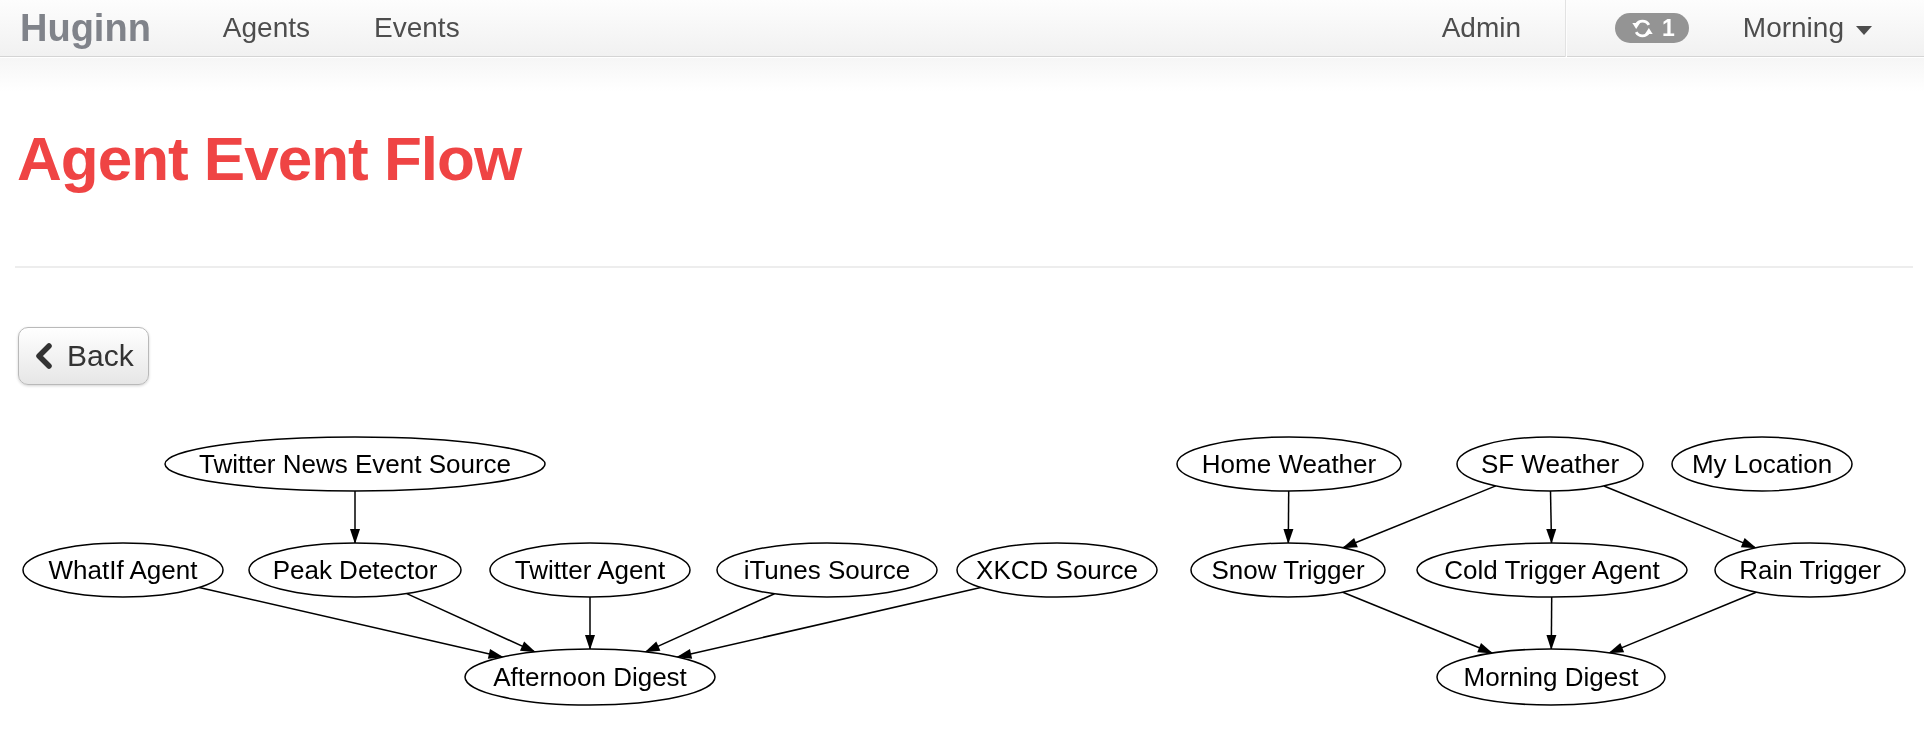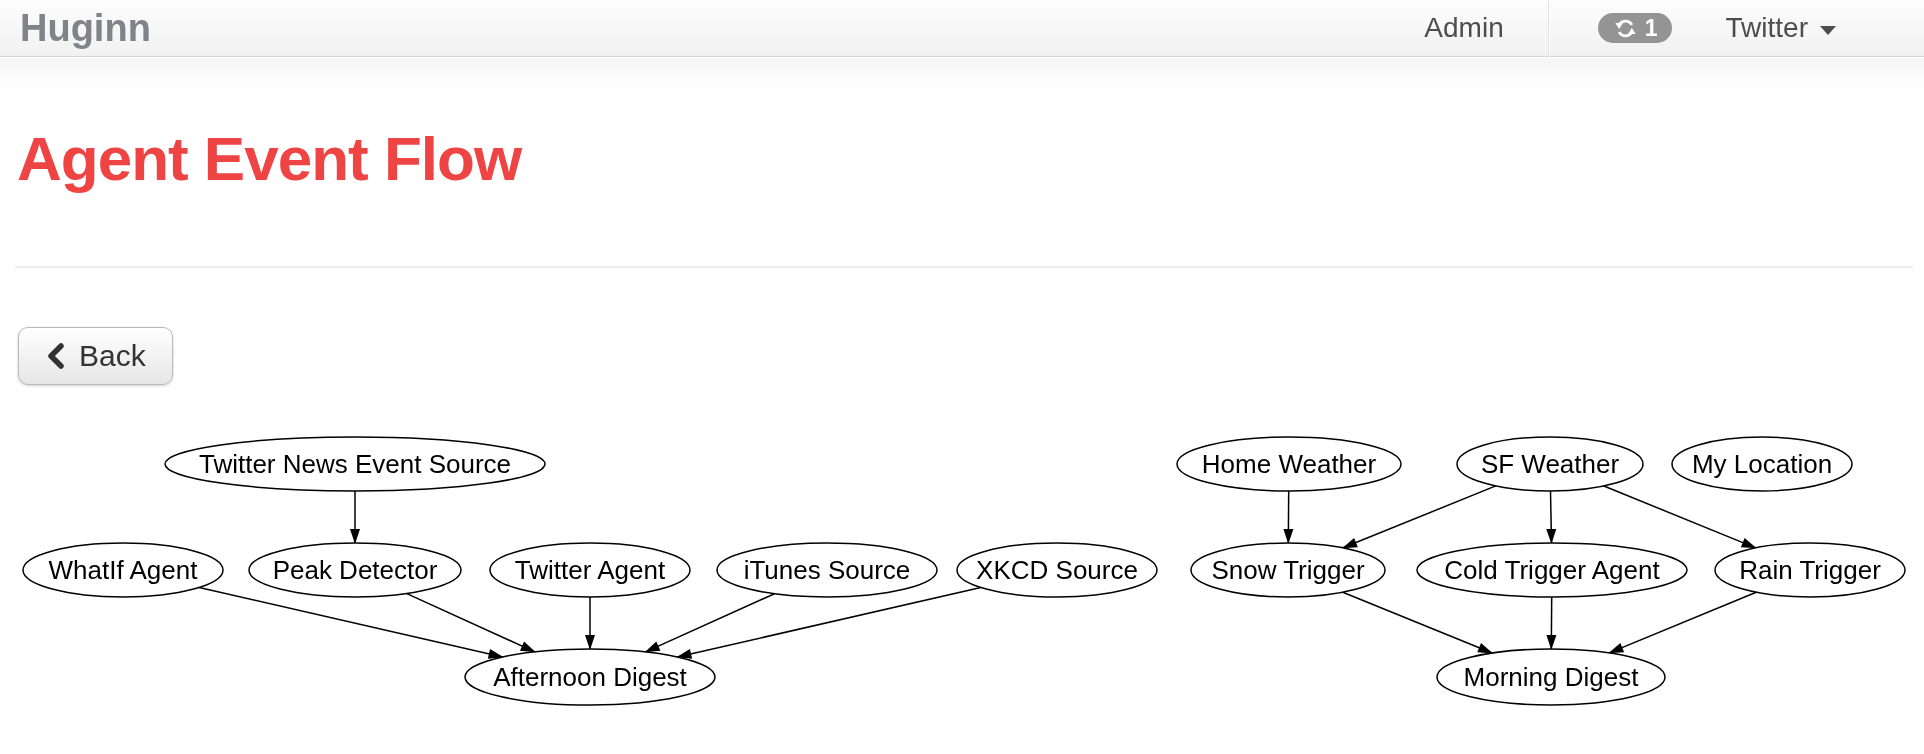--- a/index.html
+++ b/index.html
@@ -10,69 +10,73 @@
   .navbar { position:absolute; left:0; top:0; width:1924px; height:57px;
             background:linear-gradient(#fdfdfd,#f1f1f1);
             border-bottom:1px solid #d4d4d4;
             display:flex; align-items:center; }
   .navbar-shadow { position:absolute; left:0; top:58px; width:1924px; height:34px;
                    background:linear-gradient(#f6f6f6,#ffffff); }
   .brand { margin-left:20px; font-size:38px; color:#80838a; text-decoration:none; cursor:pointer;font-weight:bold; }
   .nav-links { margin-left:72px; display:flex; }
   .nav-link { font-size:28px; color:#4d4d4d; text-decoration:none; cursor:pointer; }
   .nav-link + .nav-link { margin-left:64px; }
-  .nav-right { margin-left:auto; display:flex; align-items:center; padding-right:88px;text-align:right; }
+  .nav-right { margin-left:auto; display:flex; align-items:center; padding-right:52px;text-align:right; }
   .admin-link { font-size:28px; color:#4d4d4d; text-decoration:none; cursor:pointer; }
   .nav-divider { width:2px; height:57px; margin-left:44px;
                  border-left:1px solid #e2e2e2; border-right:1px solid #fdfdfd; }
   .queue-badge { margin-left:48px; height:30px; padding:0 14px; border-radius:16px;
                  background:#949494; display:flex; align-items:center; gap:6px; cursor:pointer; }
   .queue-badge svg { display:block; }
   .queue-count { color:#fff; font-size:23px; font-weight:bold; }
   .account { margin-left:54px; display:flex; align-items:center; gap:12px; cursor:pointer; }
   .account-label { font-size:28px; color:#4d4d4d; }
   .caret { width:0; height:0; border-left:8px solid transparent; border-right:8px solid transparent;
            border-top:9px solid #4d4d4d; margin-top:4px; }
 
   
   .page-title { position:absolute; left:17px; top:128px; font-size:62px; line-height:62px;
                 font-weight:bold; color:#ef4444; letter-spacing:-1px; }
   .rule { position:absolute; left:15px; top:266px; width:1898px; height:0;
           border-top:2px solid #ededed; }
-  .back-btn { position:absolute; left:18px; top:327px; height:58px; padding:0 26px;
+  .back-btn { position:absolute; left:18px; top:327px; height:58px; padding:0 14px;
               display:flex; align-items:center; gap:12px;
               background:linear-gradient(#ffffff,#e6e6e6);
               border:1px solid #b9b9b9; border-radius:10px;
               box-shadow:inset 0 1px 0 #fff, 0 1px 3px rgba(0,0,0,0.18);
               font-size:30px; color:#333; cursor:pointer; }
   .back-btn svg { display:block; }
 
   
   .graph-wrap { position:absolute; left:0; top:420px; width:1744px; height:334px; }
   svg text { font-family:"Liberation Sans", sans-serif; }
 </style>
 </head>
 <body>
 
 <div class="navbar">
   <a class="brand">Huginn</a>
+  <nav class="nav-links">
+    <a class="nav-link">Agents</a>
+    <a class="nav-link">Events</a>
+  </nav>
   <div class="nav-right">
     <a class="admin-link">Admin</a>
     <div class="nav-divider"></div>
     <div class="queue-badge">
       <svg width="27" height="27" viewBox="0 0 26 26">
         <path d="M19.1 9.5 A7 7 0 0 0 6.9 9.5" fill="none" stroke="#fff" stroke-width="2.8"></path>
         <polygon points="3.2,7.6 10.6,7.6 6.9,13.4" fill="#fff"></polygon>
         <path d="M6.9 16.5 A7 7 0 0 0 19.1 16.5" fill="none" stroke="#fff" stroke-width="2.8"></path>
         <polygon points="15.4,18.4 22.8,18.4 19.1,12.6" fill="#fff"></polygon>
       </svg>
       <span class="queue-count">1</span>
     </div>
     <div class="account">
-      <span class="account-label">Twitter</span>
+      <span class="account-label">Morning</span>
       <span class="caret"></span>
     </div>
   </div>
 </div>
 <div class="navbar-shadow"></div>
 
 <h1 class="page-title">Agent Event Flow</h1>
 <div class="rule"></div>
 
 <button class="back-btn">

